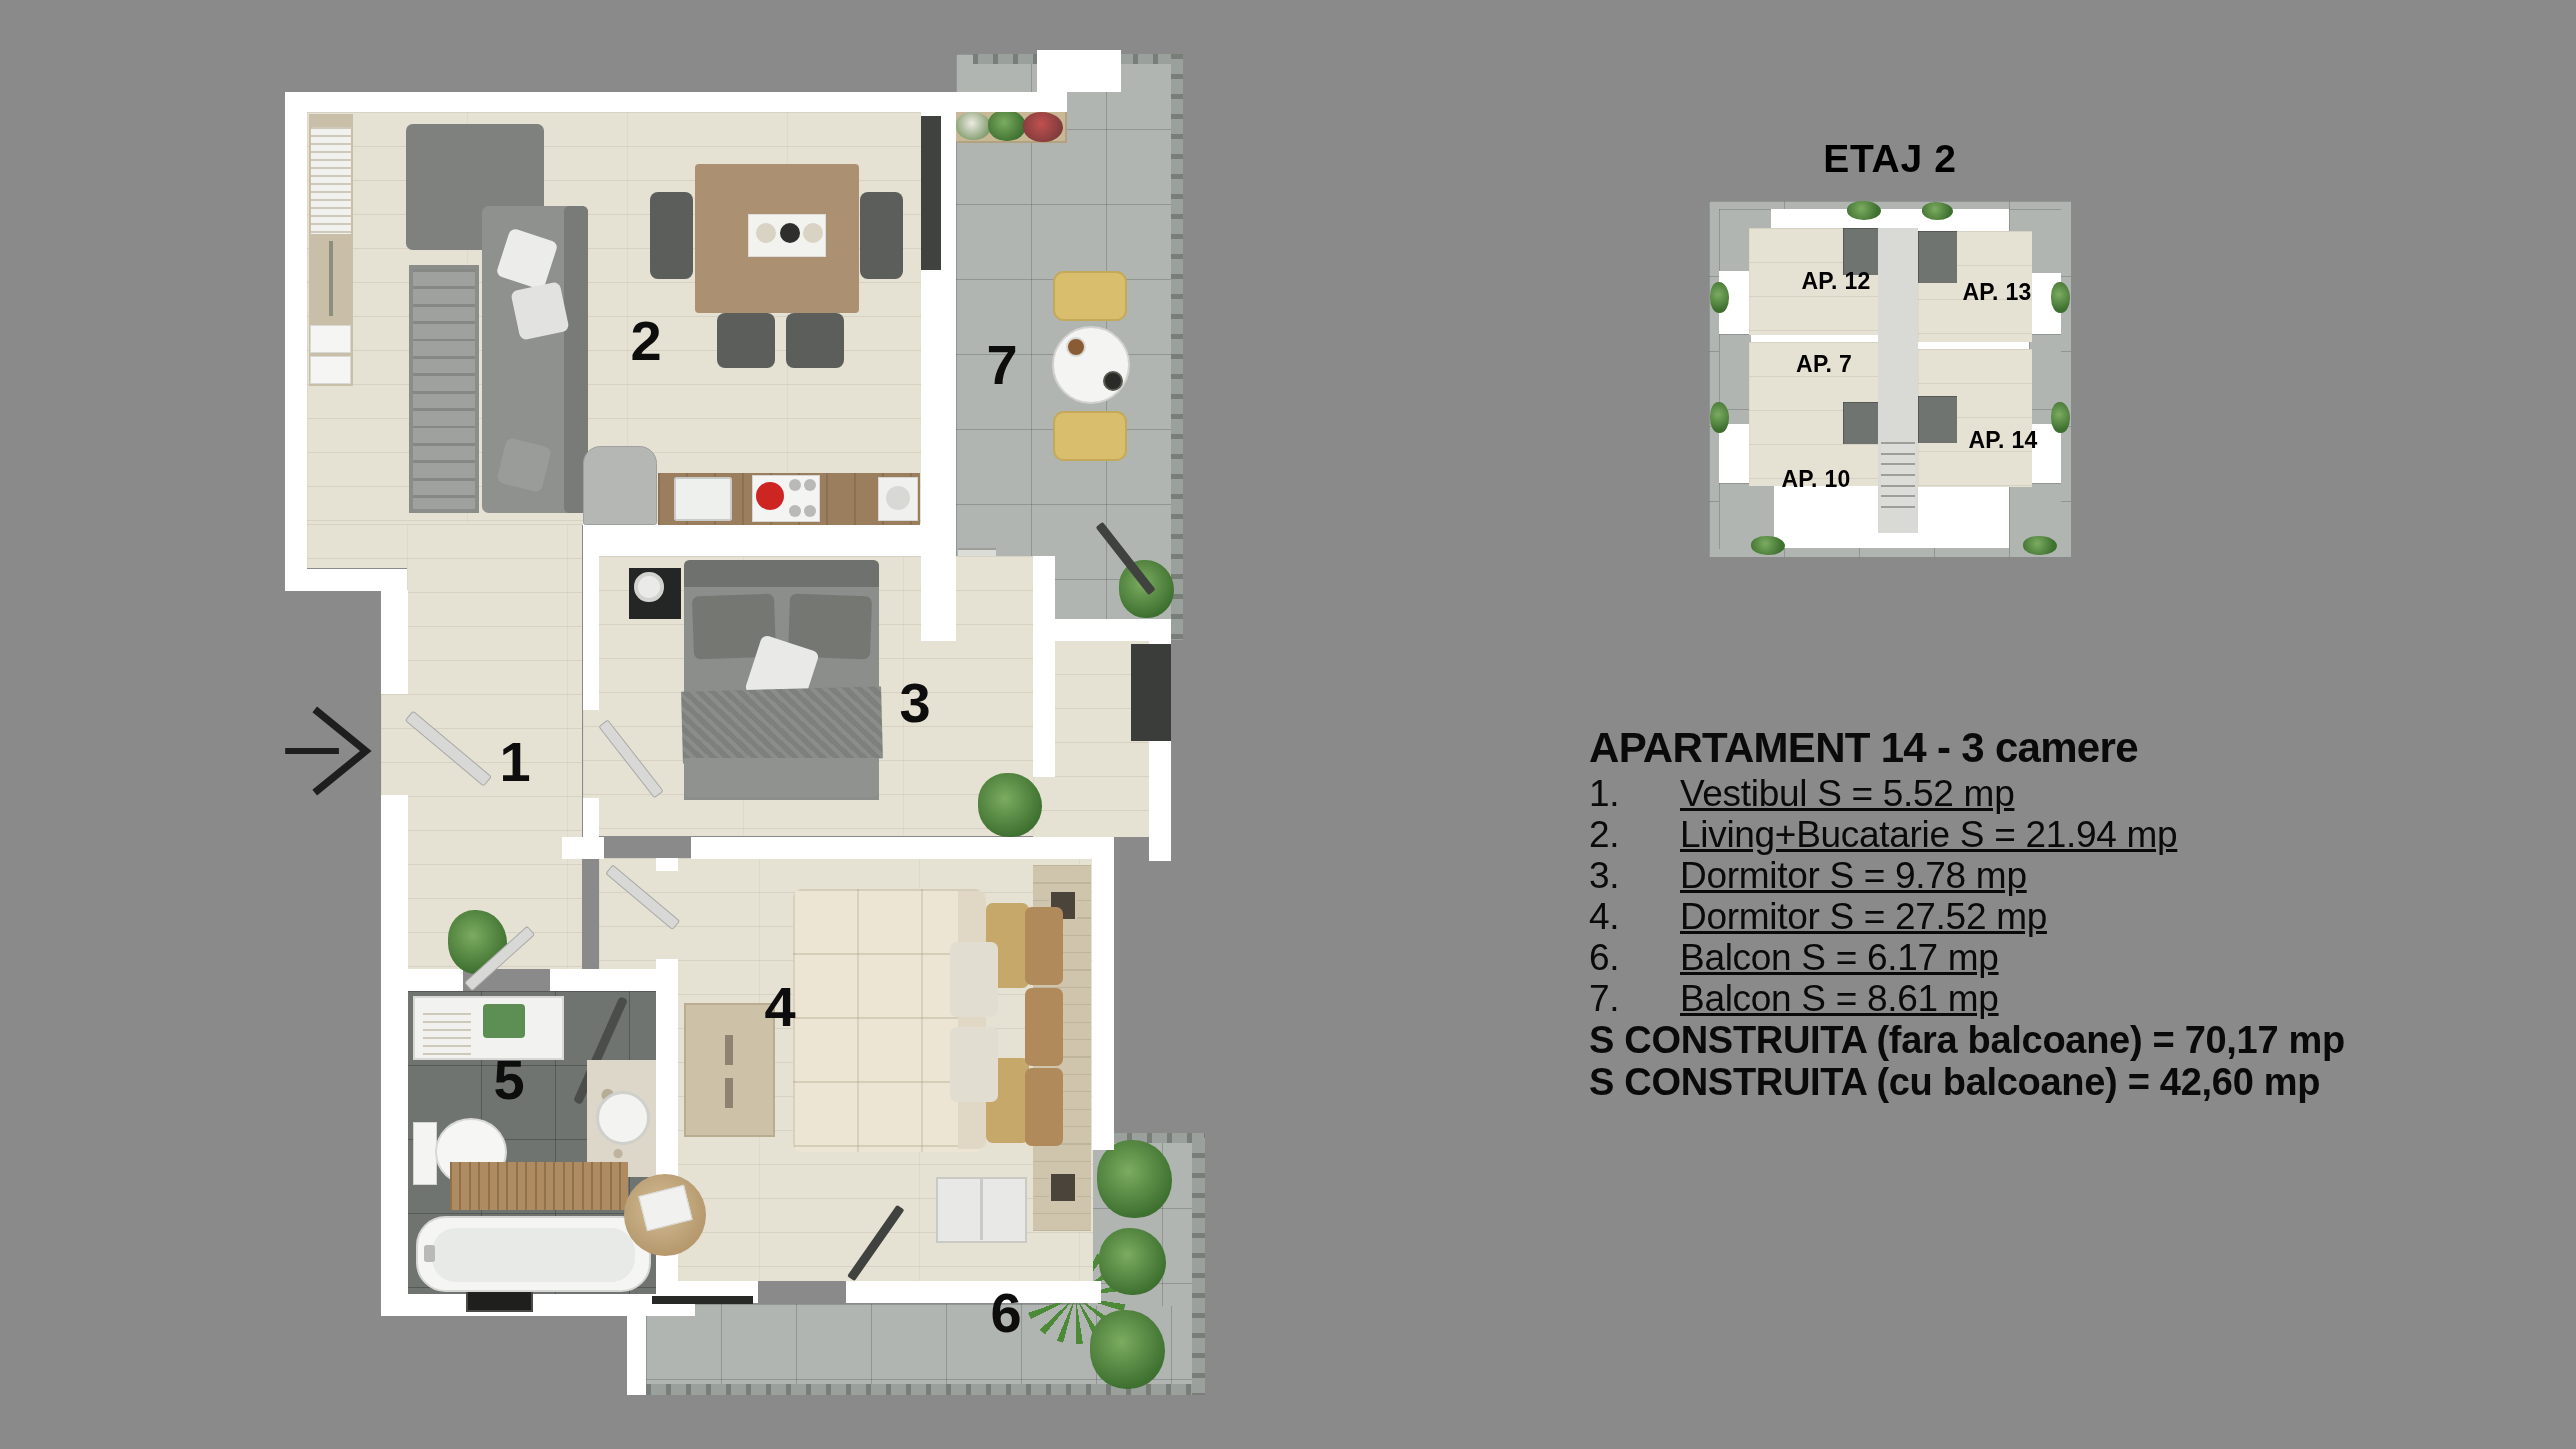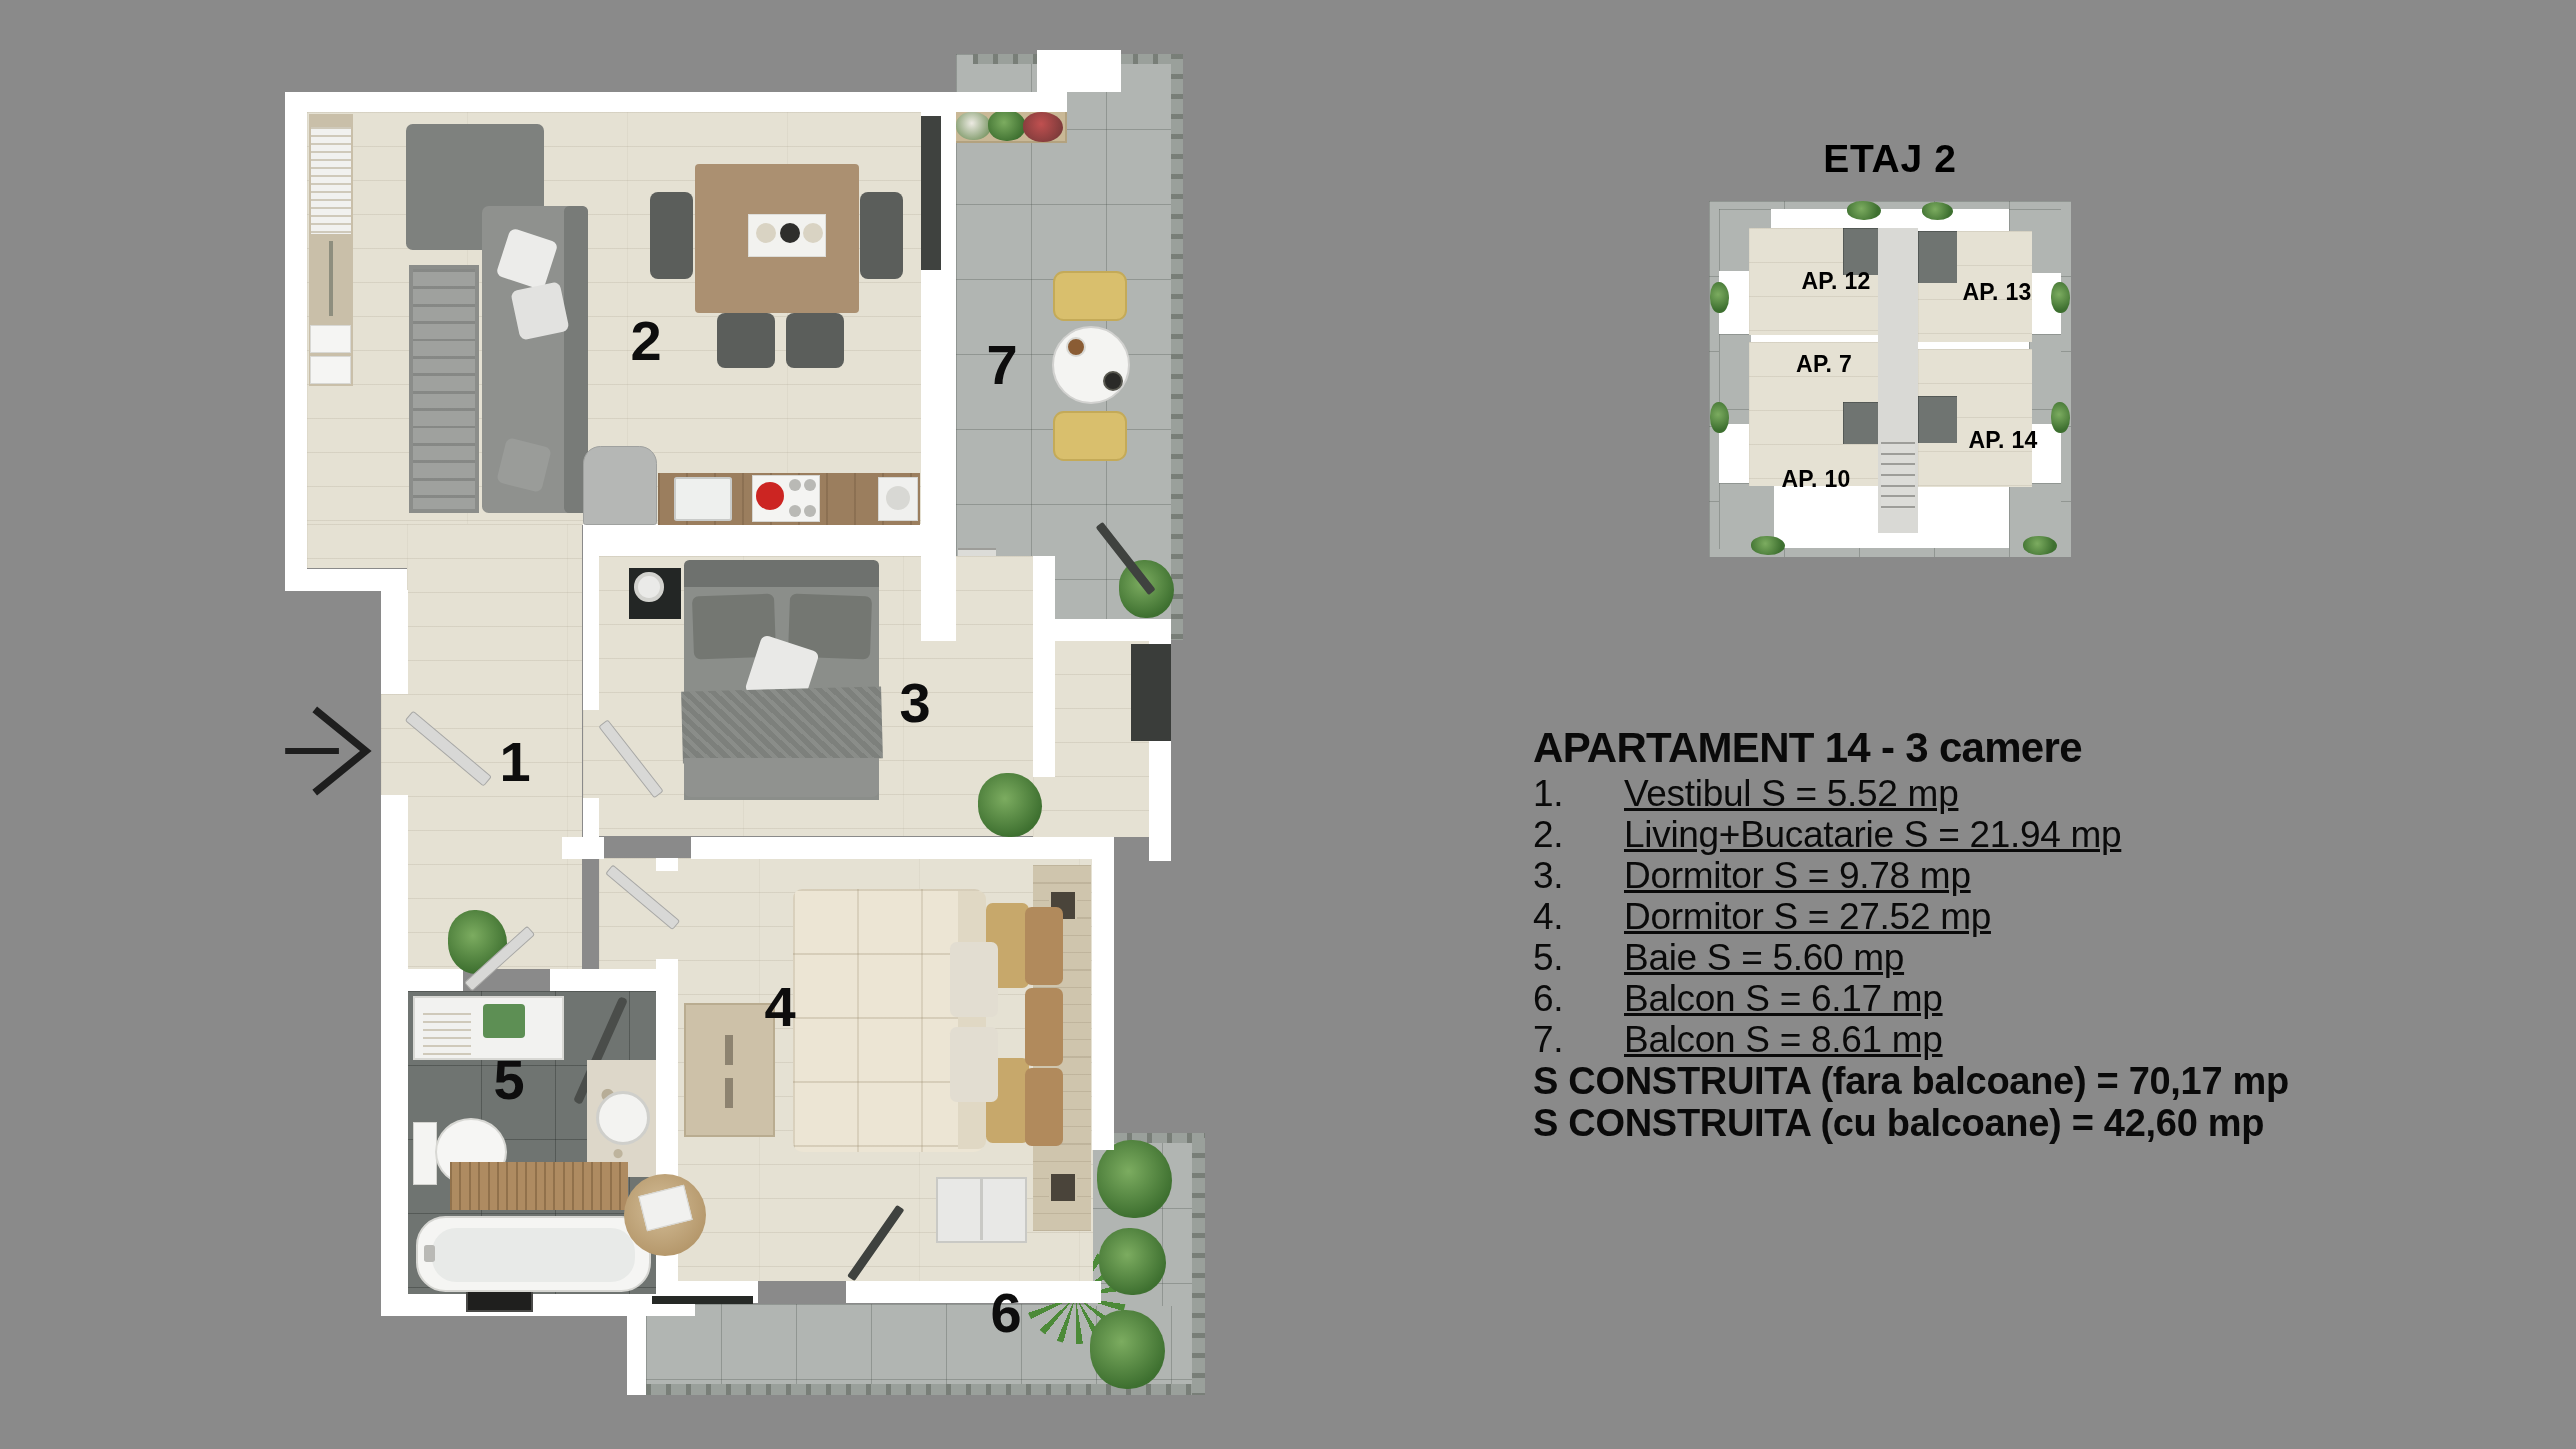--- a/index.html
+++ b/index.html
@@ -261,25 +261,24 @@
   <div class="abs bush" style="left:42px;top:335px;width:34px;height:19px;"></div>
   <div class="abs bush" style="left:314px;top:335px;width:34px;height:19px;"></div>
 
   <div class="abs mlabel" style="left:127px;top:80px;">AP. 12</div>
   <div class="abs mlabel" style="left:288px;top:91px;">AP. 13</div>
   <div class="abs mlabel" style="left:115px;top:163px;">AP. 7</div>
   <div class="abs mlabel" style="left:294px;top:239px;">AP. 14</div>
   <div class="abs mlabel" style="left:107px;top:278px;">AP. 10</div>
 </div>
 
-<div class="abs info" style="left:1533px;top:723px;width:805px;">
+<div class="abs info" style="left:1589px;top:723px;width:805px;">
   <div class="t">APARTAMENT 14 - 3 camere</div>
   <div class="row"><span class="num">1.</span><span>Vestibul S = 5.52 mp</span></div>
   <div class="row"><span class="num">2.</span><span>Living+Bucatarie S = 21.94 mp</span></div>
   <div class="row"><span class="num">3.</span><span>Dormitor S = 9.78 mp</span></div>
   <div class="row"><span class="num">4.</span><span>Dormitor S = 27.52 mp</span></div>
-  <div class="row"><span class="num">5.</span><span>Baie S = 5.60 mp</span></div>
   <div class="row"><span class="num">6.</span><span>Balcon S = 6.17 mp</span></div>
   <div class="row"><span class="num">7.</span><span>Balcon S = 8.61 mp</span></div>
   <div class="tot">S CONSTRUITA (fara balcoane) = 70,17 mp</div>
   <div class="tot">S CONSTRUITA (cu balcoane) = 42,60 mp</div>
 </div>
 
 
 </body></html>

